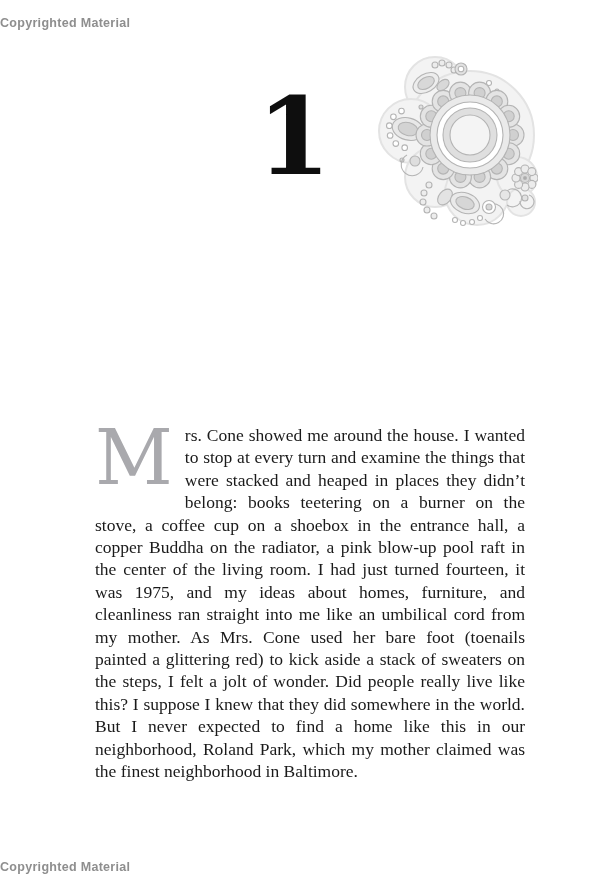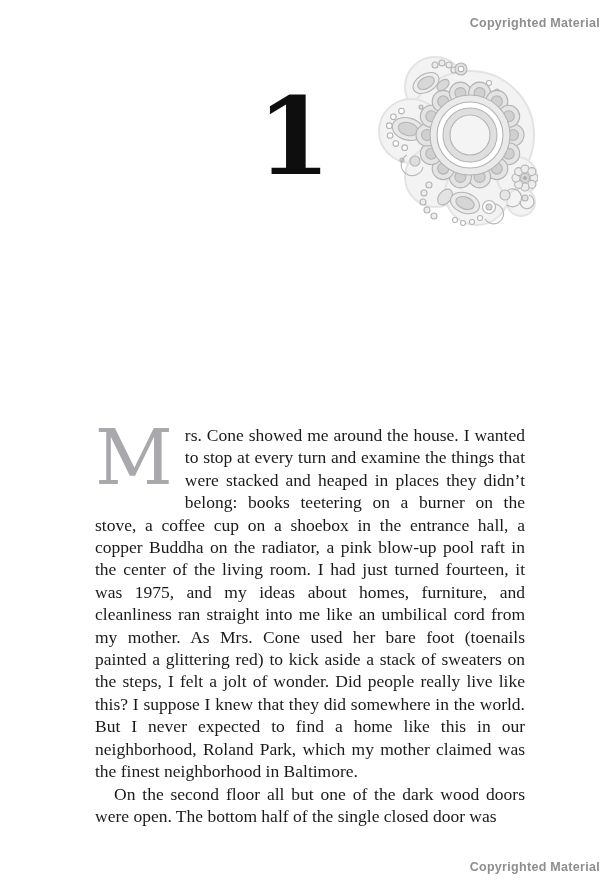--- a/index.html
+++ b/index.html
@@ -7,21 +7,21 @@
     position:relative;
     width:600px;height:895px;
     margin:0 auto;
     background:#ffffff;
     overflow:hidden;
     font-family:"Liberation Serif", serif;
   }
   .copyright{
     position:absolute;
     left:0;width:600px;
-    text-align:right;
+    text-align:left;
     font-family:"Liberation Sans", sans-serif;
     font-weight:700;
     font-size:12.5px;
     letter-spacing:.3px;
     color:#8e8e8e;
   }
   .copyright.top{top:16px;}
   .copyright.bottom{top:860px;}
 
   .chapter-number{
@@ -182,18 +182,17 @@
       <circle cx="148" cy="123" r="1.5" fill="#a9a9a9"></circle>
       <path d="M152 140 a7 7 0 1 1 -9 6" fill="none"></path>
       <circle cx="148" cy="143" r="3" fill="#e2e2e2"></circle>
     </g>
   </svg>
 
   <div class="body-text">
     <p class="para">
       <span class="dropcap">M</span><span>rs. Cone showed me around the house. I wanted to stop at every turn and examine the things that were stacked and heaped in places they didn’t belong: books teetering on a burner on the stove, a coffee cup on a shoebox in the entrance hall, a copper Buddha on the radiator, a pink blow-up pool raft in the center of the living room. I had just turned fourteen, it was 1975, and my ideas about homes, furniture, and cleanliness ran straight into me like an umbilical cord from my mother. As Mrs. Cone used her bare foot (toenails painted a glittering red) to kick aside a stack of sweaters on the steps, I felt a jolt of wonder. Did people really live like this? I suppose I knew that they did somewhere in the world. But I never expected to find a home like this in our neighborhood, Roland Park, which my mother claimed was the finest neighborhood in Baltimore.</span>
     </p>
-    <p class="para indent">On the second floor all but one of the dark wood doors were open. The bottom half of the single closed door was</p>
   </div>
 
   <div class="copyright bottom">Copyrighted Material</div>
 
 </div>
 
 </body></html>

